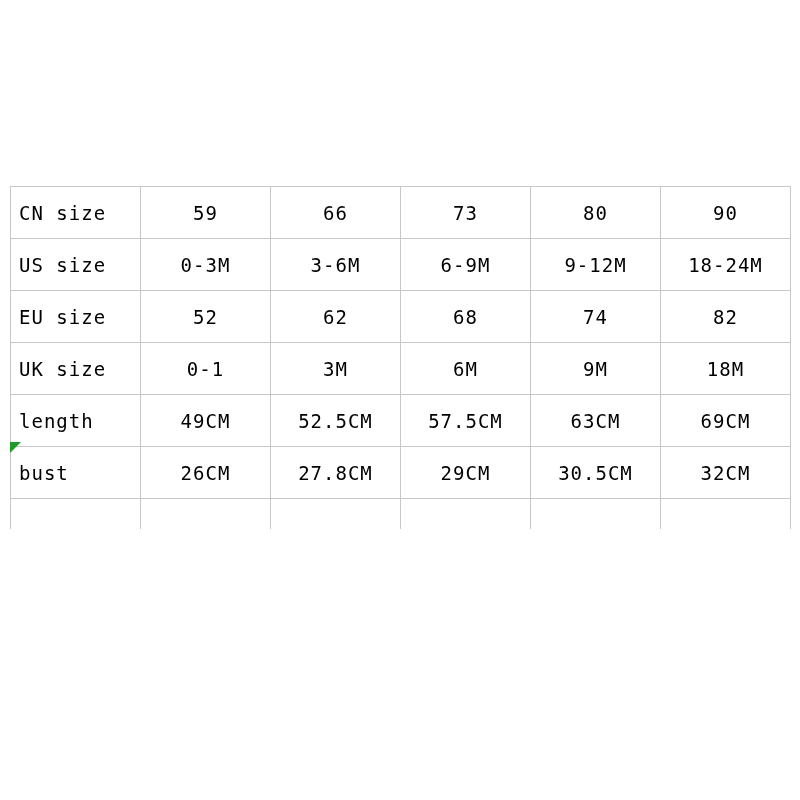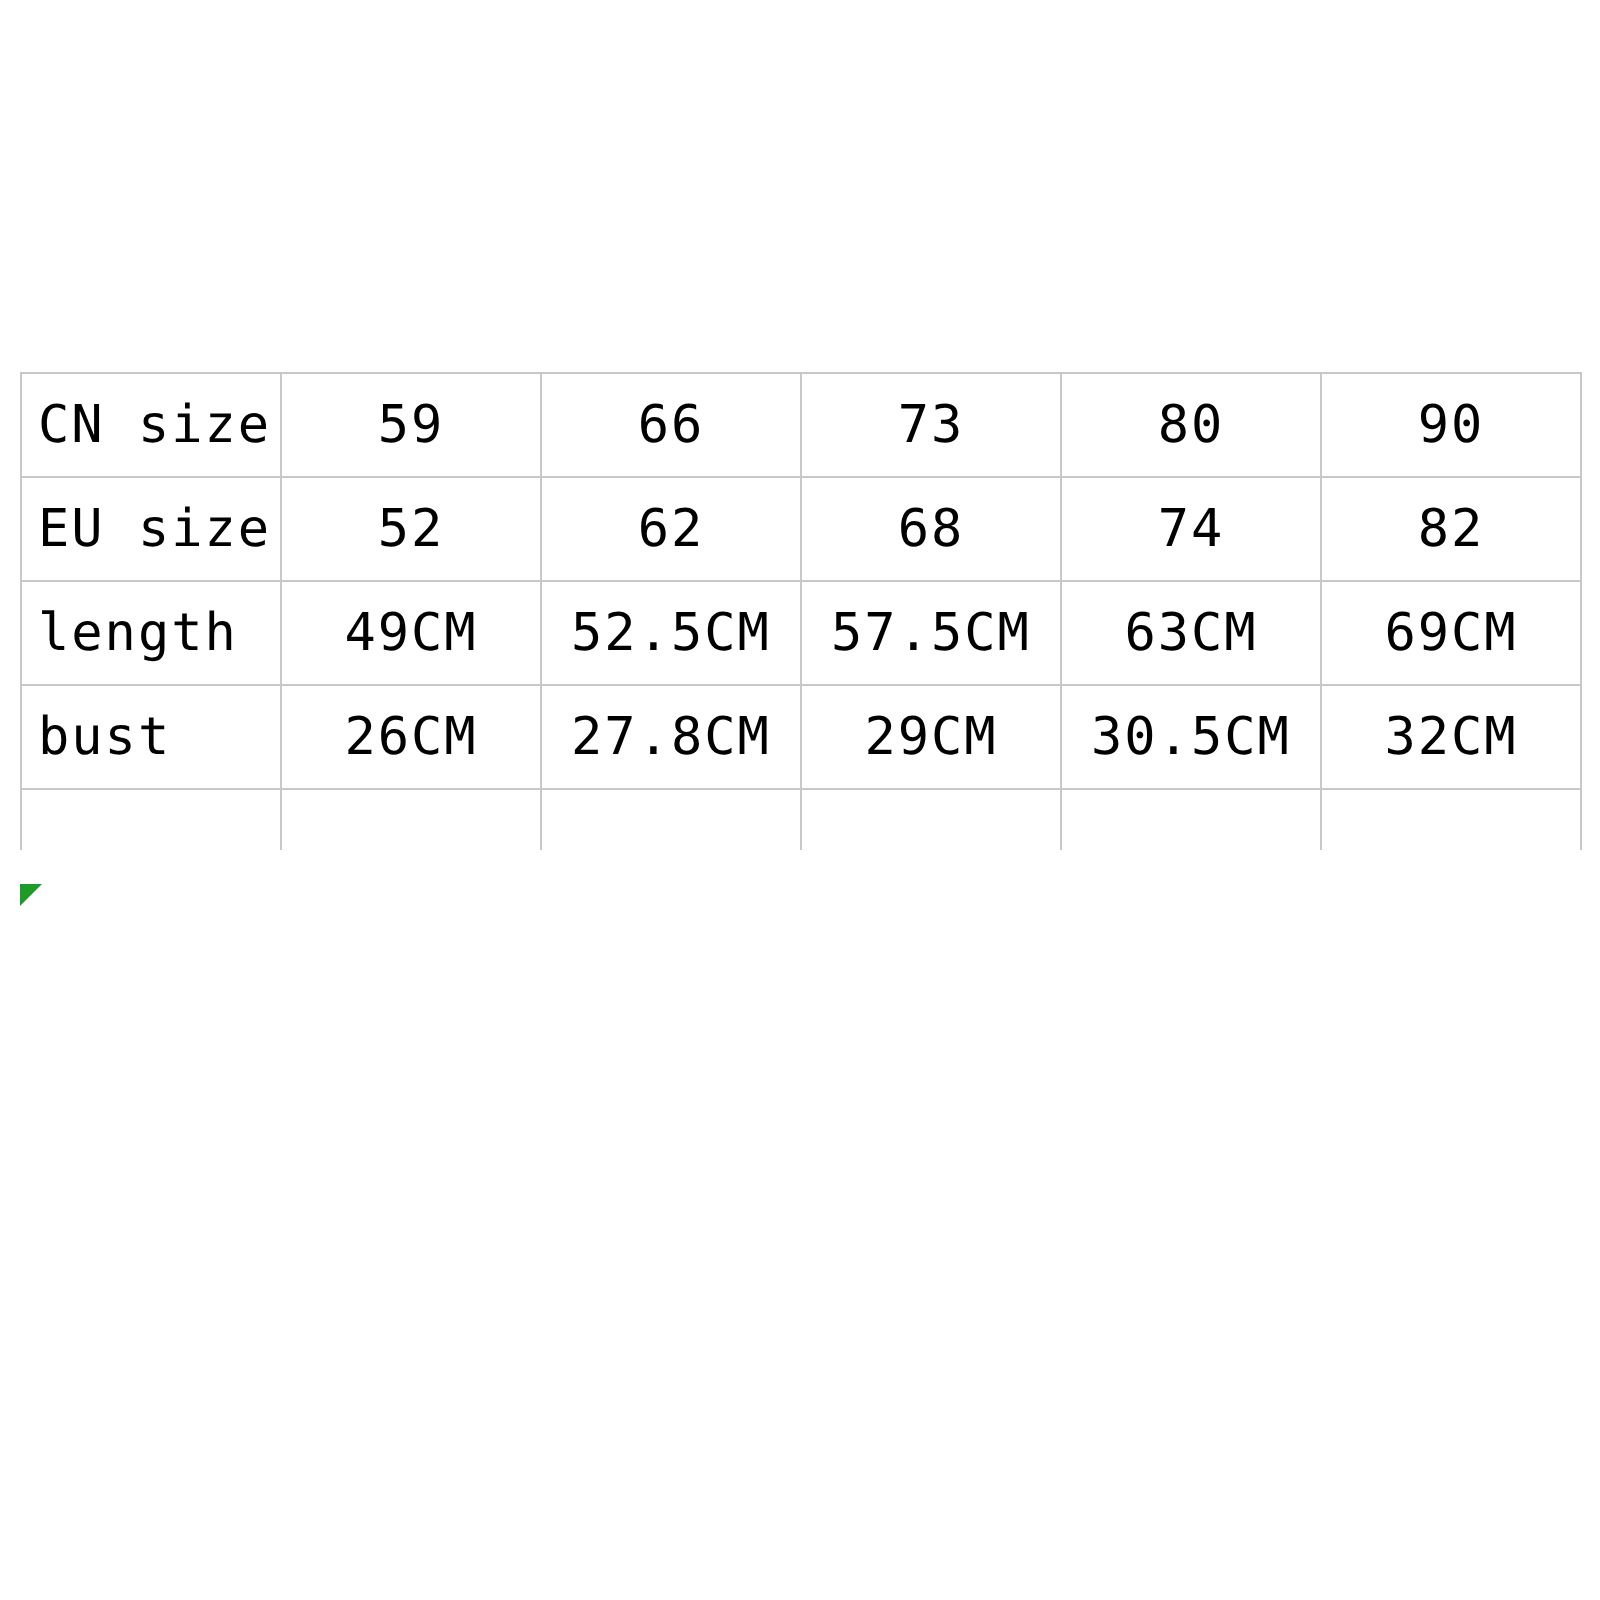--- a/index.html
+++ b/index.html
@@ -29,21 +29,21 @@
     table-layout: fixed;
   }
 
   table.size-table col.label-col { width: 130px; }
   table.size-table col.val-col   { width: 130px; }
 
   table.size-table td {
     height: 51px;
     border-bottom: 1px solid #c8c8c8;
     border-right: 1px solid #c8c8c8;
-    font-size: 26px;
+    font-size: 19px;
     letter-spacing: 1px;
     padding: 0;
     vertical-align: middle;
   }
   table.size-table tr:first-child td {
     border-top: 1px solid #c8c8c8;
   }
   table.size-table td:first-child {
     border-left: 1px solid #c8c8c8;
     text-align: left;
@@ -85,26 +85,42 @@
     <tbody>
       <tr>
         <td>CN size</td>
         <td class="value">59</td>
         <td class="value">66</td>
         <td class="value">73</td>
         <td class="value">80</td>
         <td class="value">90</td>
       </tr>
       <tr>
+        <td>US size</td>
+        <td class="value">0-3M</td>
+        <td class="value">3-6M</td>
+        <td class="value">6-9M</td>
+        <td class="value">9-12M</td>
+        <td class="value">18-24M</td>
+      </tr>
+      <tr>
         <td>EU size</td>
         <td class="value">52</td>
         <td class="value">62</td>
         <td class="value">68</td>
         <td class="value">74</td>
         <td class="value">82</td>
+      </tr>
+      <tr>
+        <td>UK size</td>
+        <td class="value">0-1</td>
+        <td class="value">3M</td>
+        <td class="value">6M</td>
+        <td class="value">9M</td>
+        <td class="value">18M</td>
       </tr>
       <tr>
         <td>length</td>
         <td class="value">49CM</td>
         <td class="value">52.5CM</td>
         <td class="value">57.5CM</td>
         <td class="value">63CM</td>
         <td class="value">69CM</td>
       </tr>
       <tr>

